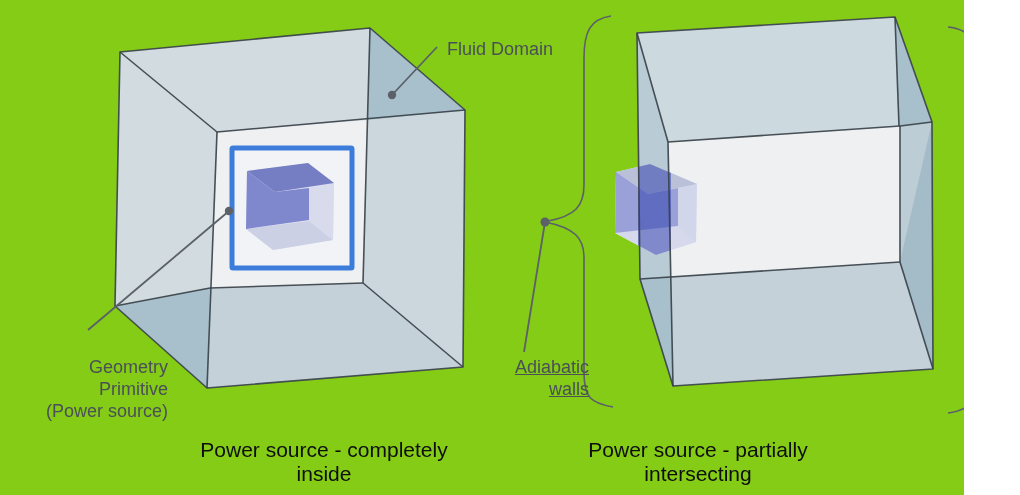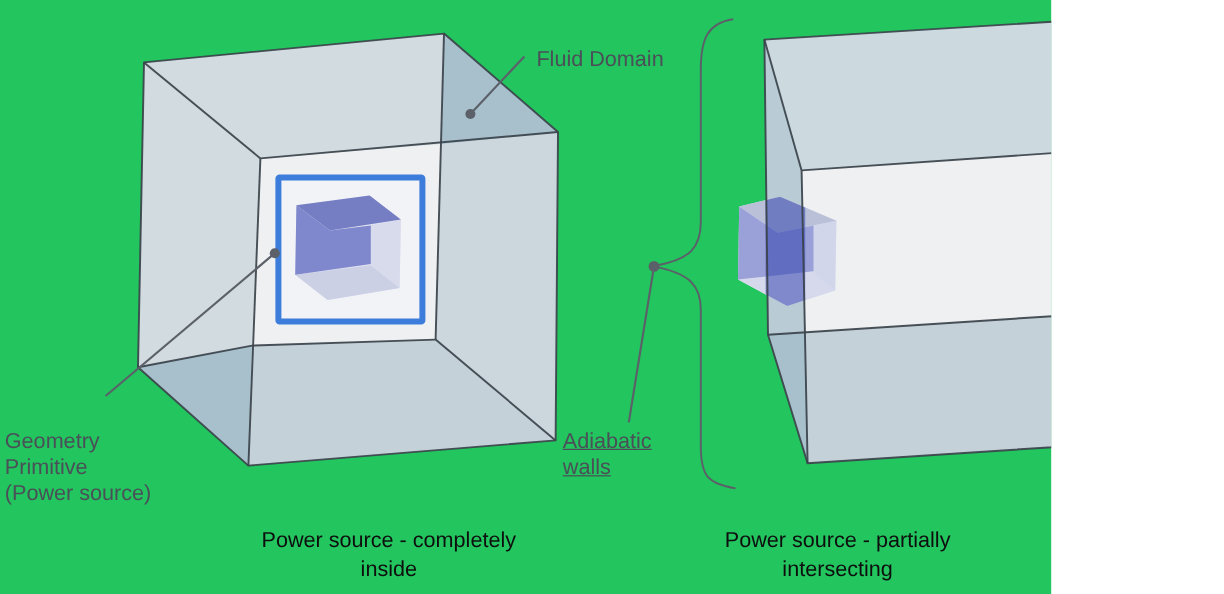--- a/index.html
+++ b/index.html
@@ -1,36 +1,36 @@
 <!DOCTYPE html>
 <html><head>
 <meta charset="utf-8">
 <style>
   html,body{margin:0;padding:0;background:#ffffff;}
   .stage{
     position:relative;
-    width:876px;height:495px;
-    background:#22c55e;
+    width:964px;height:495px;
+    background:#84cc16;
     font-family:"Liberation Sans", sans-serif;
     overflow:hidden;
   }
   .stage svg{position:absolute;left:0;top:0;}
   .label{
     position:absolute;
     color:#4a4f58;
     font-size:18px;
     line-height:22px;
     white-space:pre-line;
-    text-align:left;
+    text-align:right;
   }
   .label.left-align{text-align:left;}
   .caption{
     position:absolute;
     color:#0e0e0e;
-    font-size:18px;
+    font-size:21px;
     line-height:24px;
     white-space:pre-line;
     text-align:center;
   }
 </style>
 </head>
 <body>
 
 <div class="stage">
 

